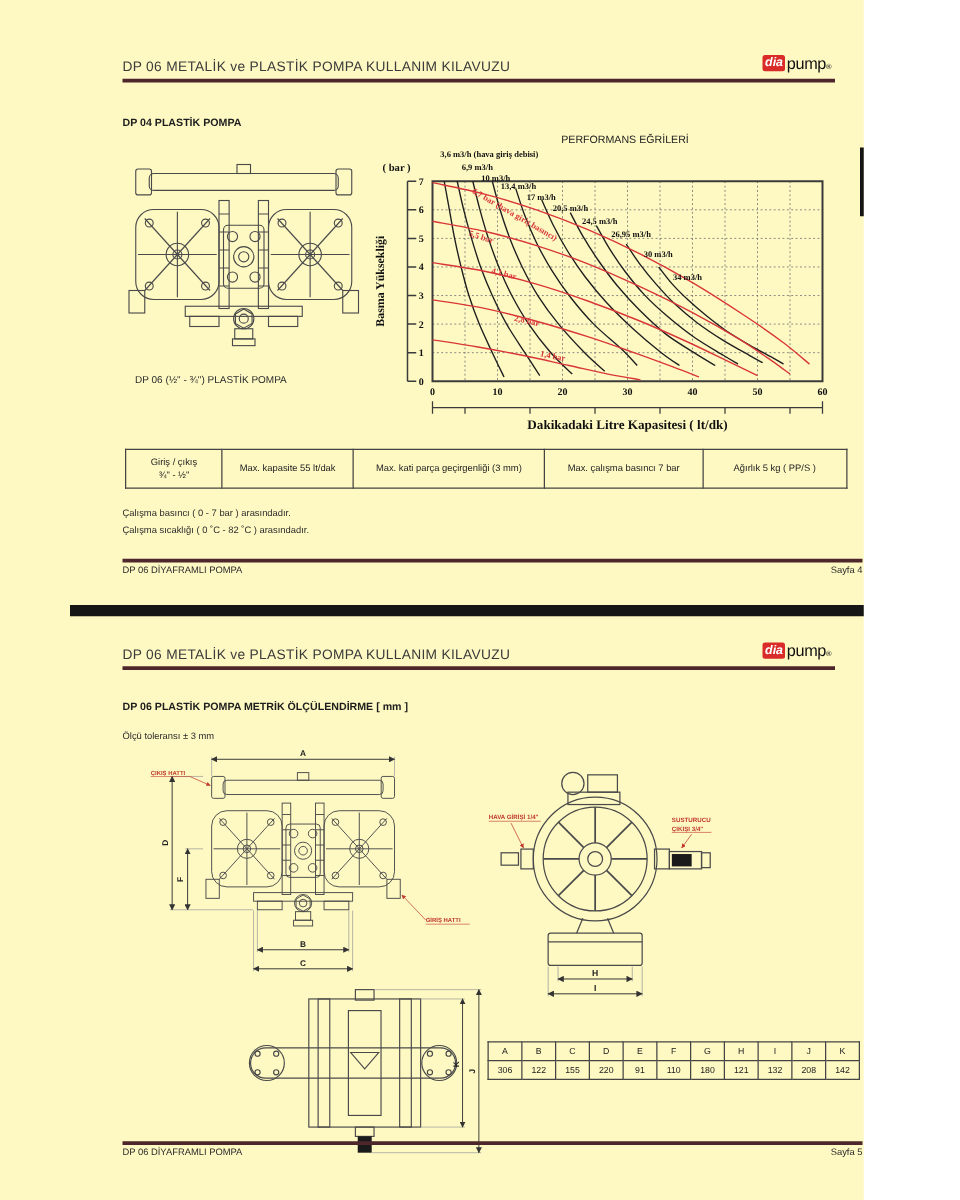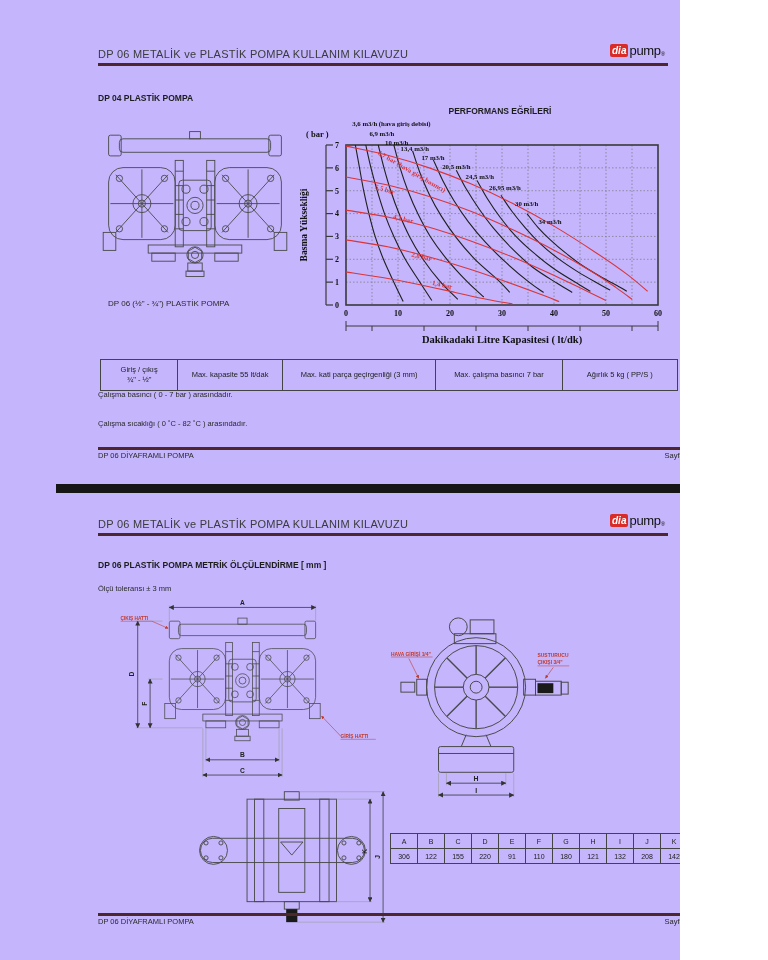--- a/index.html
+++ b/index.html
@@ -1,28 +1,28 @@
 <!DOCTYPE html>
 <html><head>
 <meta charset="utf-8">
 <style>
   html,body{margin:0;padding:0;background:#fff;}
-  .canvas{position:relative;width:680px;height:960px;background:#c4b5fd;overflow:hidden;
-          font-family:"Liberation Sans",sans-serif;color:#222;}
+  .canvas{position:relative;width:680px;height:960px;background:#fef9c3;overflow:hidden;
+          font-family:"Liberation Sans",sans-serif;color:#222;padding-left:11px;}
   
   .hdr-title{position:absolute;left:98px;font-size:11px;color:#3b3b3b;letter-spacing:.25px;}
   .hdr-rule{position:absolute;left:98px;width:570px;height:3px;background:#4d272b;}
   .logo{position:absolute;display:flex;align-items:flex-end;line-height:1;}
   .logo-dia{background:#d92b27;color:#fff;font-weight:bold;font-style:italic;font-size:10px;
             padding:2px 2px 1px 2px;border-radius:2px;margin-right:1px;}
   .logo-pump{color:#111;font-weight:normal;font-size:13px;letter-spacing:-.3px;}
   .logo-reg{font-size:6px;color:#111;margin-top:-2px;}
   .sec-title{position:absolute;left:98px;font-size:8.5px;font-weight:bold;color:#1d1d1d;}
   .chart-title{position:absolute;left:330px;top:106px;width:340px;text-align:center;
-               font-size:8.5px;font-weight:bold;color:#1d1d1d;}
+               font-size:8.5px;font-weight:normal;color:#1d1d1d;}
   .caption{position:absolute;left:108px;top:299px;font-size:8px;color:#2a2a2a;}
   .note{position:absolute;left:98px;font-size:7.5px;color:#2a2a2a;line-height:13px;}
   
   table{border-collapse:collapse;}
   .spec-table{position:absolute;left:100px;top:359px;width:578px;table-layout:fixed;}
   .spec-table td{border:1px solid #444;text-align:center;vertical-align:middle;
                  font-size:7.5px;color:#222;padding:5px 3px;line-height:10px;}
   .dim-table{position:absolute;left:390px;top:833px;width:298px;table-layout:fixed;}
   .dim-table td{border:1px solid #444;text-align:center;font-size:7px;color:#222;padding:3.5px 0;}
   
@@ -237,21 +237,21 @@
         <td style="width:22%">
           <div>Max. çalışma basıncı 7 bar</div>
         </td>
         <td style="width:20%">
           <div>Ağırlık 5  kg  ( PP/S )</div>
         </td>
       </tr>
     </tbody>
       </table>
 
-    <div class="note" style="top:388px">Çalışma basıncı ( 0 - 7 bar ) arasındadır.</div>
+    <div class="note" style="top:404px">Çalışma basıncı ( 0 - 7 bar ) arasındadır.</div>
     <div class="note" style="top:417px">Çalışma sıcaklığı ( 0 ˚C  -  82 ˚C ) arasındadır.</div>
 
     <div class="ftr-rule" style="top:447px"></div>
     <div class="ftr-row" style="top:451px">
       <span>DP 06 DİYAFRAMLI POMPA</span>
       <span>Sayfa 4</span>
     </div>
     <div class="artifact"></div>
   </section>
 

